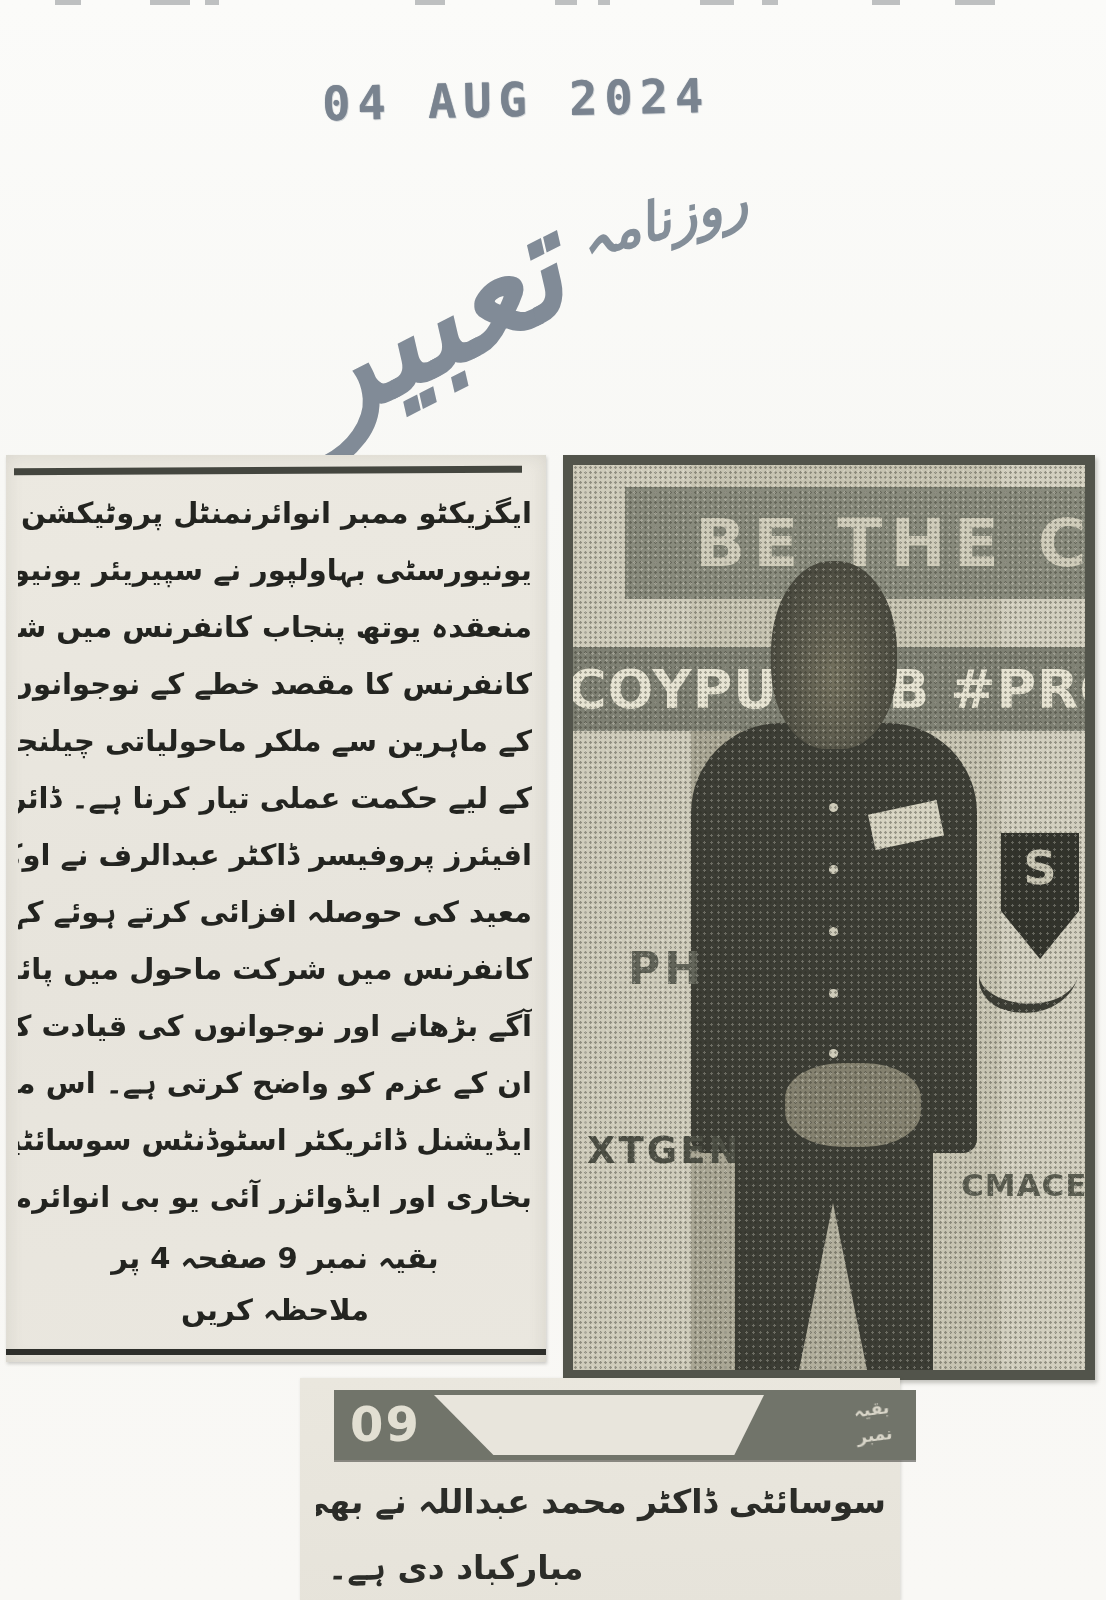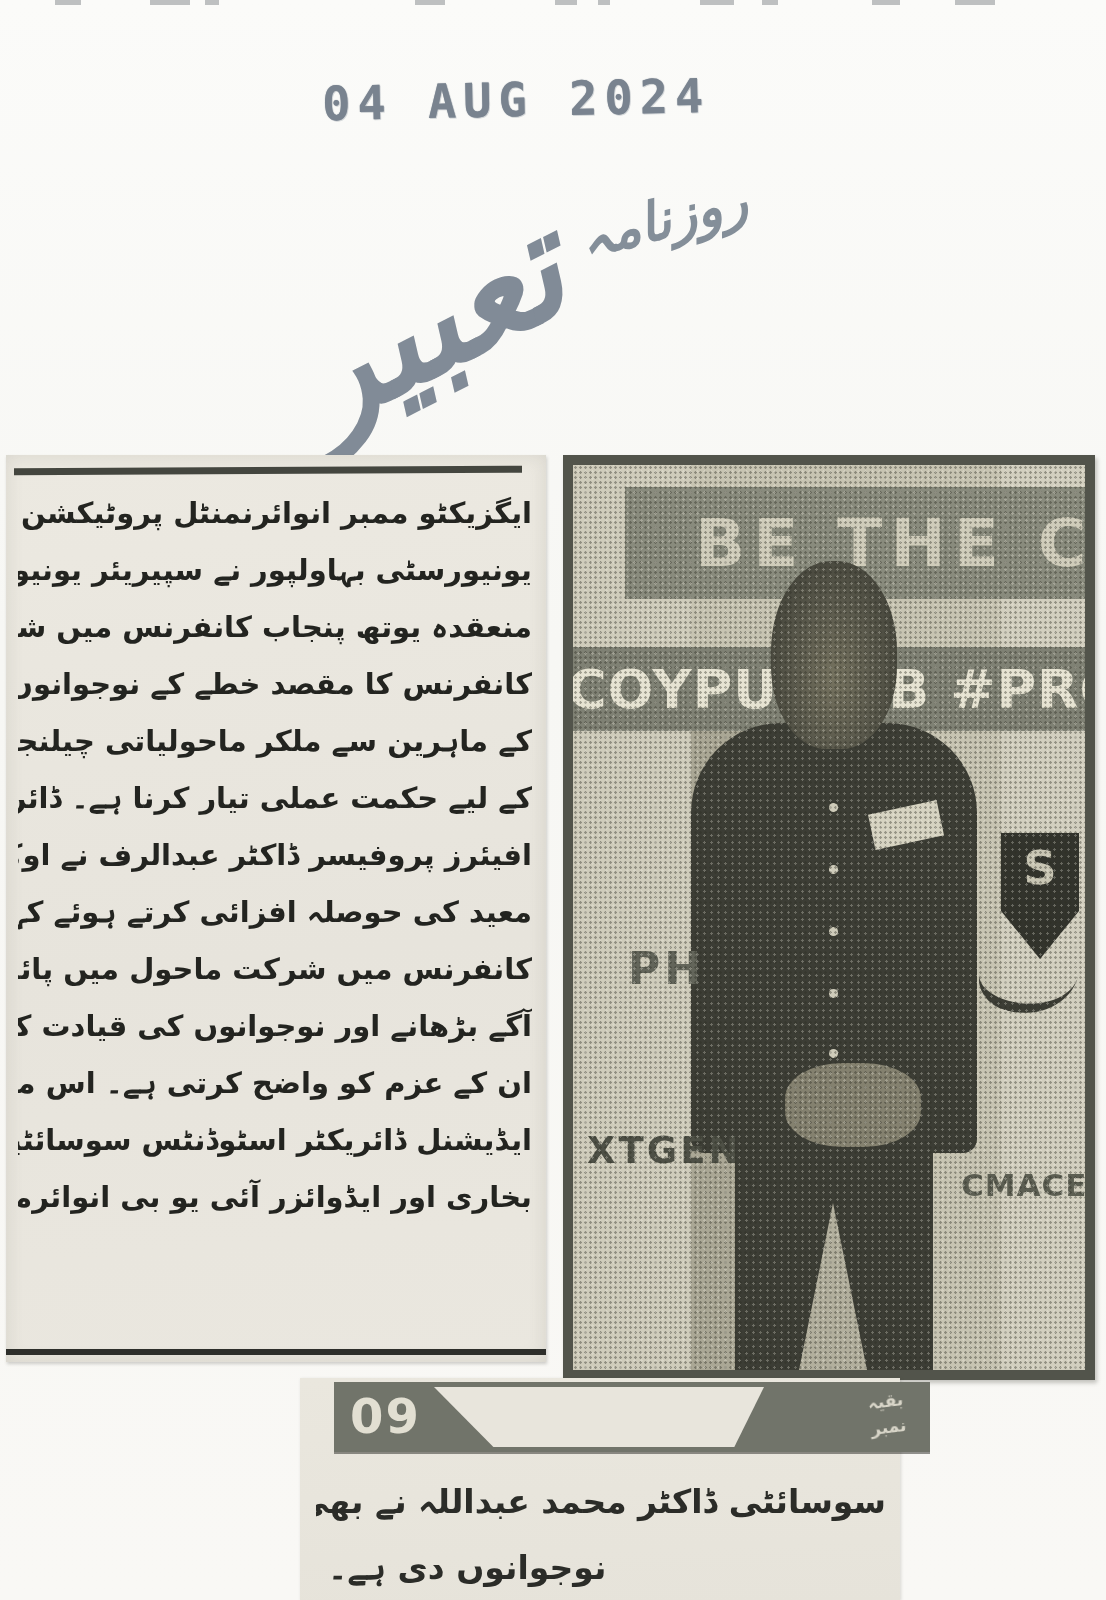--- a/index.html
+++ b/index.html
@@ -118,21 +118,21 @@
     position:absolute;left:226px;top:738px;width:68px;height:167px;background:#b2af9d;z-index:3;
     clip-path:polygon(50% 0,100% 100%,0 100%);
   }
 
   
   .bottom-piece{
     left:300px;top:1378px;width:600px;height:222px;
     background:linear-gradient(178deg,#eae7de 0%,#e6e3da 100%);
     box-shadow:1px 1px 3px rgba(80,80,70,.2);
   }
-  .page-bar{position:absolute;left:34px;top:4px;width:596px;height:70px;background:#71746a;box-shadow:0 2px 0 rgba(40,40,35,.5);}
+  .page-bar{position:absolute;left:34px;top:12px;width:548px;height:70px;background:#71746a;box-shadow:0 2px 0 rgba(40,40,35,.5);padding-left:34px;}
   .page-num{position:absolute;left:16px;top:6px;font-size:48px;font-weight:700;color:#e2dfd2;letter-spacing:2px;filter:blur(.3px);}
   .bar-trapezoid{
     position:absolute;left:100px;top:5px;width:330px;height:60px;background:#e8e5dc;
     clip-path:polygon(0 0,100% 0,91% 100%,18% 100%);
   }
   .bar-label{
     position:absolute;right:6px;top:6px;width:74px;
     direction:rtl;font-size:17px;font-weight:700;color:#d8d5c8;line-height:26px;
     text-align:center;transform:rotate(-7deg);filter:blur(.3px);
   }
@@ -178,20 +178,21 @@
     <div class="aline">کانفرنس کا مقصد خطے کے نوجوانوں کو ماحولیات</div>
     <div class="aline">کے ماہرین سے ملکر ماحولیاتی چیلنجوں سے نمٹنے</div>
     <div class="aline">کے لیے حکمت عملی تیار کرنا ہے۔ ڈائریکٹر سٹوڈنٹس</div>
     <div class="aline">افیئرز پروفیسر ڈاکٹر عبدالرف نے اوکاشا شہباز</div>
     <div class="aline">معید کی حوصلہ افزائی کرتے ہوئے کہا ہے کہ ان کی</div>
     <div class="aline">کانفرنس میں شرکت ماحول میں پائیدار تبدیلی کو</div>
     <div class="aline">آگے بڑھانے اور نوجوانوں کی قیادت کے لیے</div>
     <div class="aline">ان کے عزم کو واضح کرتی ہے۔ اس موقع پر</div>
     <div class="aline">ایڈیشنل ڈائریکٹر اسٹوڈنٹس سوسائٹیز ڈاکٹر عدنان</div>
     <div class="aline">بخاری اور ایڈوائزر آئی یو بی انوائرمینٹل پروٹیکشن</div>
+    <div class="continuation">بقیہ نمبر 9 صفحہ 4 پر ملاحظہ کریں</div>
   </div>
   <div class="rule-bottom"></div>
 </div>
 
 <div class="photo abs">
   <div class="ph-col-left"></div>
   <div class="ph-col-right"></div>
   <div class="ph-stripe"></div>
 
   <div class="banner-top">
@@ -224,14 +225,14 @@
   <div class="leg-gap"></div>
 </div>
 
 <div class="bottom-piece abs">
   <div class="page-bar">
     <div class="page-num">09</div>
     <div class="bar-trapezoid"></div>
     <div class="bar-label">بقیہ نمبر</div>
   </div>
   <div class="note1">سوسائٹی ڈاکٹر محمد عبداللہ نے بھی طالب علم کو</div>
-  <div class="note2">نوجوانوں دی ہے۔</div>
+  <div class="note2">مبارکباد دی ہے۔</div>
 </div>
 
 </body></html>

